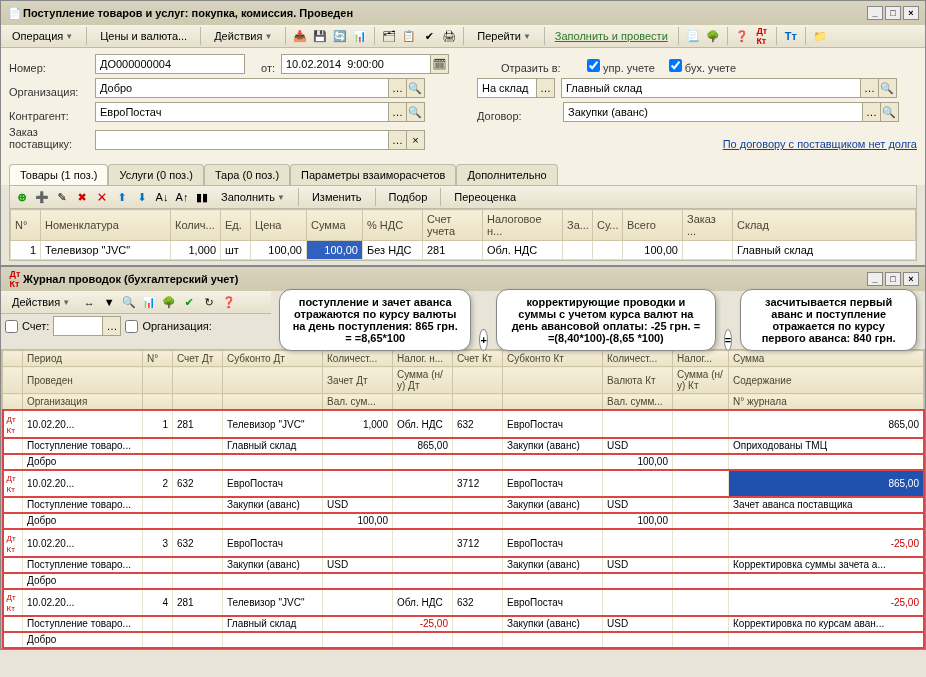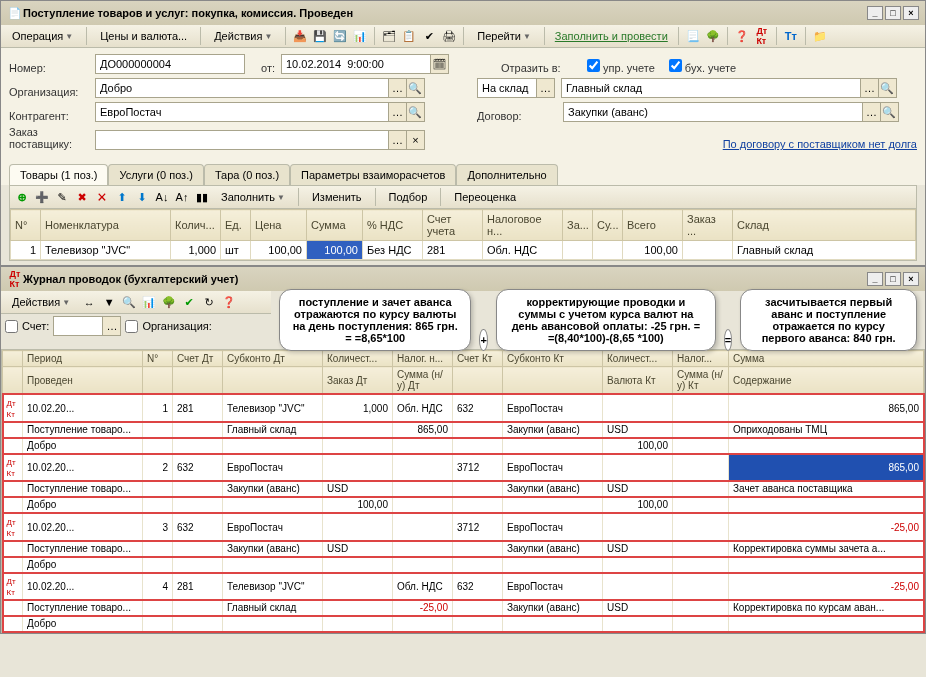--- a/index.html
+++ b/index.html
@@ -359,27 +359,41 @@
               <th>Количест...</th>
               <th>Налог...</th>
               <th>Сумма</th>
             </tr>
           <tr id="jh2">
               <th></th>
               <th>Проведен</th>
               <th></th>
               <th></th>
               <th></th>
-              <th>Заказ Дт</th>
+              <th>Зачет Дт</th>
               <th>Сумма (н/у) Дт</th>
               <th></th>
               <th></th>
               <th>Валюта Кт</th>
               <th>Сумма (н/у) Кт</th>
               <th>Содержание</th>
+            </tr>
+          <tr id="jh3">
+              <th></th>
+              <th>Организация</th>
+              <th></th>
+              <th></th>
+              <th></th>
+              <th>Вал. сум...</th>
+              <th></th>
+              <th></th>
+              <th></th>
+              <th>Вал. сумм...</th>
+              <th></th>
+              <th>N° журнала</th>
             </tr>
         </thead>
         <tbody id="jbody">
             <tr class="block-sep redbox">
               <td><span style="color:#c00;font-size:8px;">Дт<br>Кт</span></td>
               <td>10.02.20...</td>
               <td class="num">1</td>
               <td>281</td>
               <td>Телевизор "JVC"</td>
               <td class="num">1,000</td>

